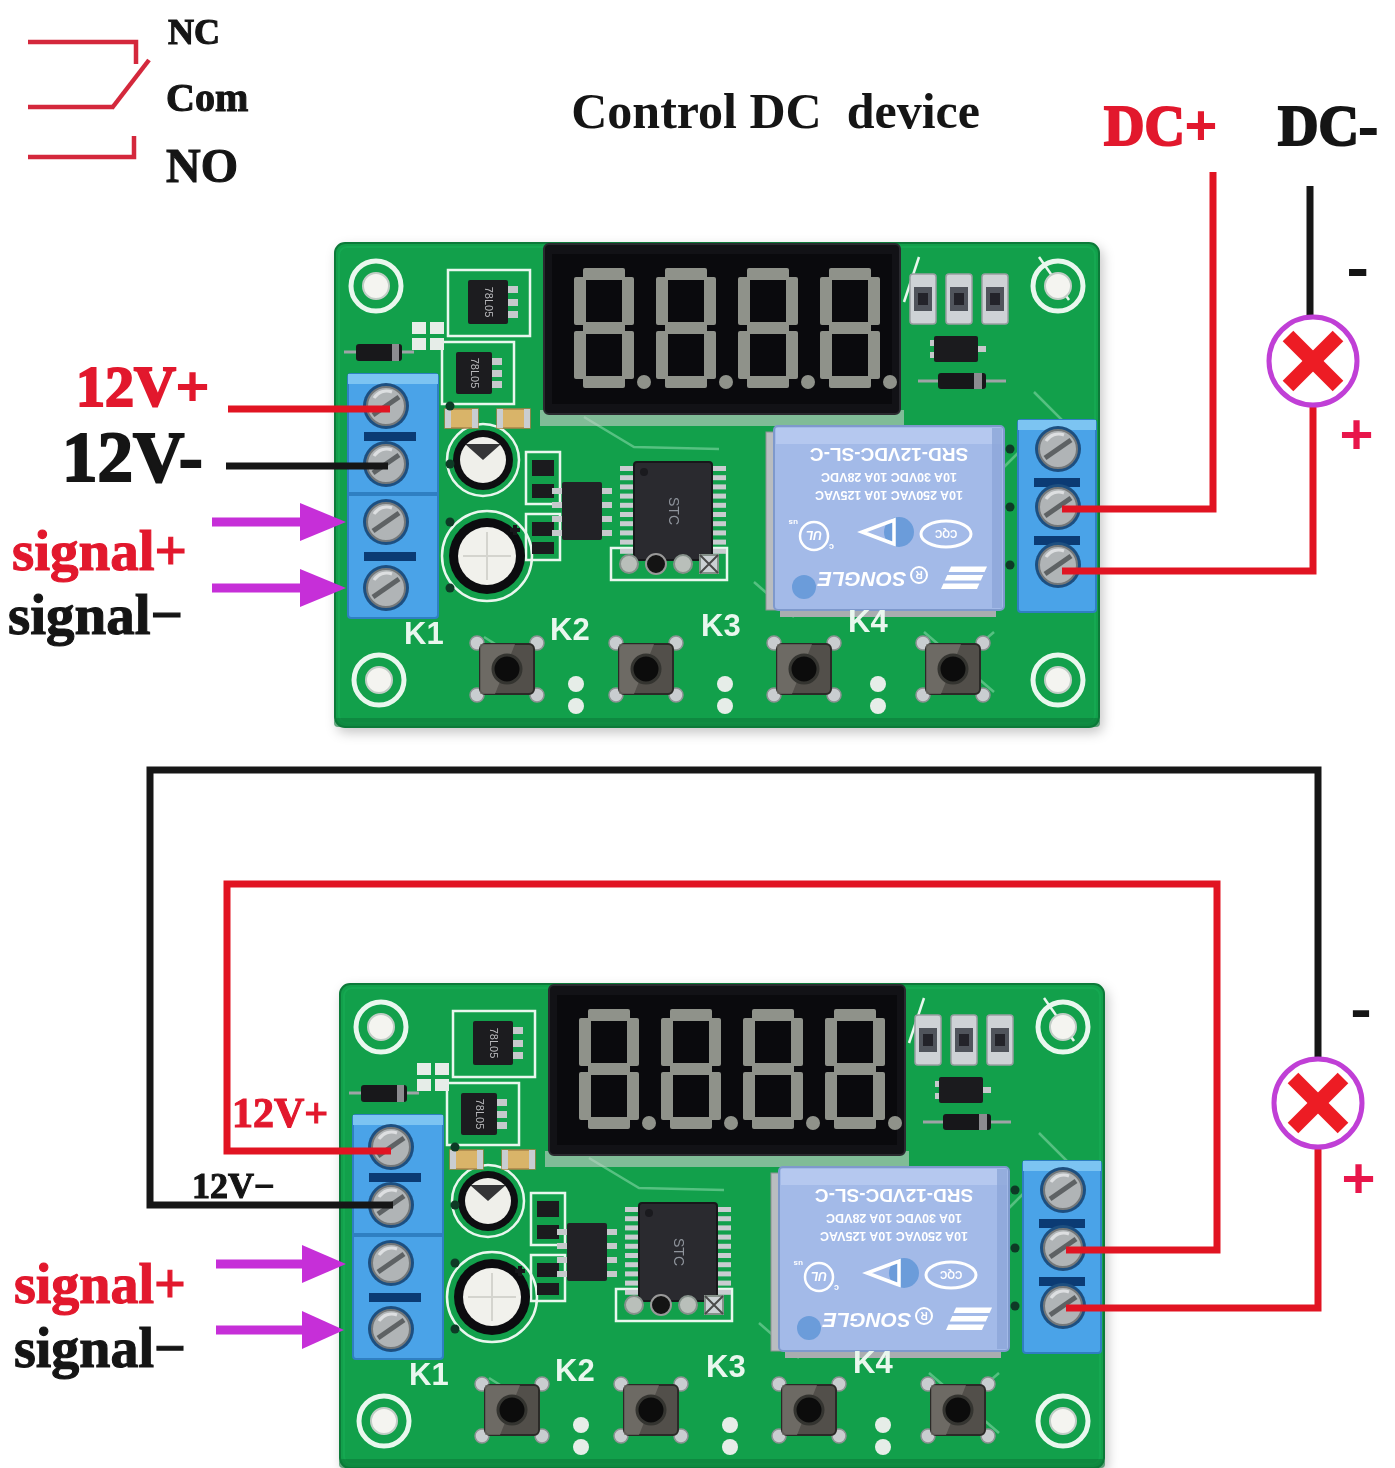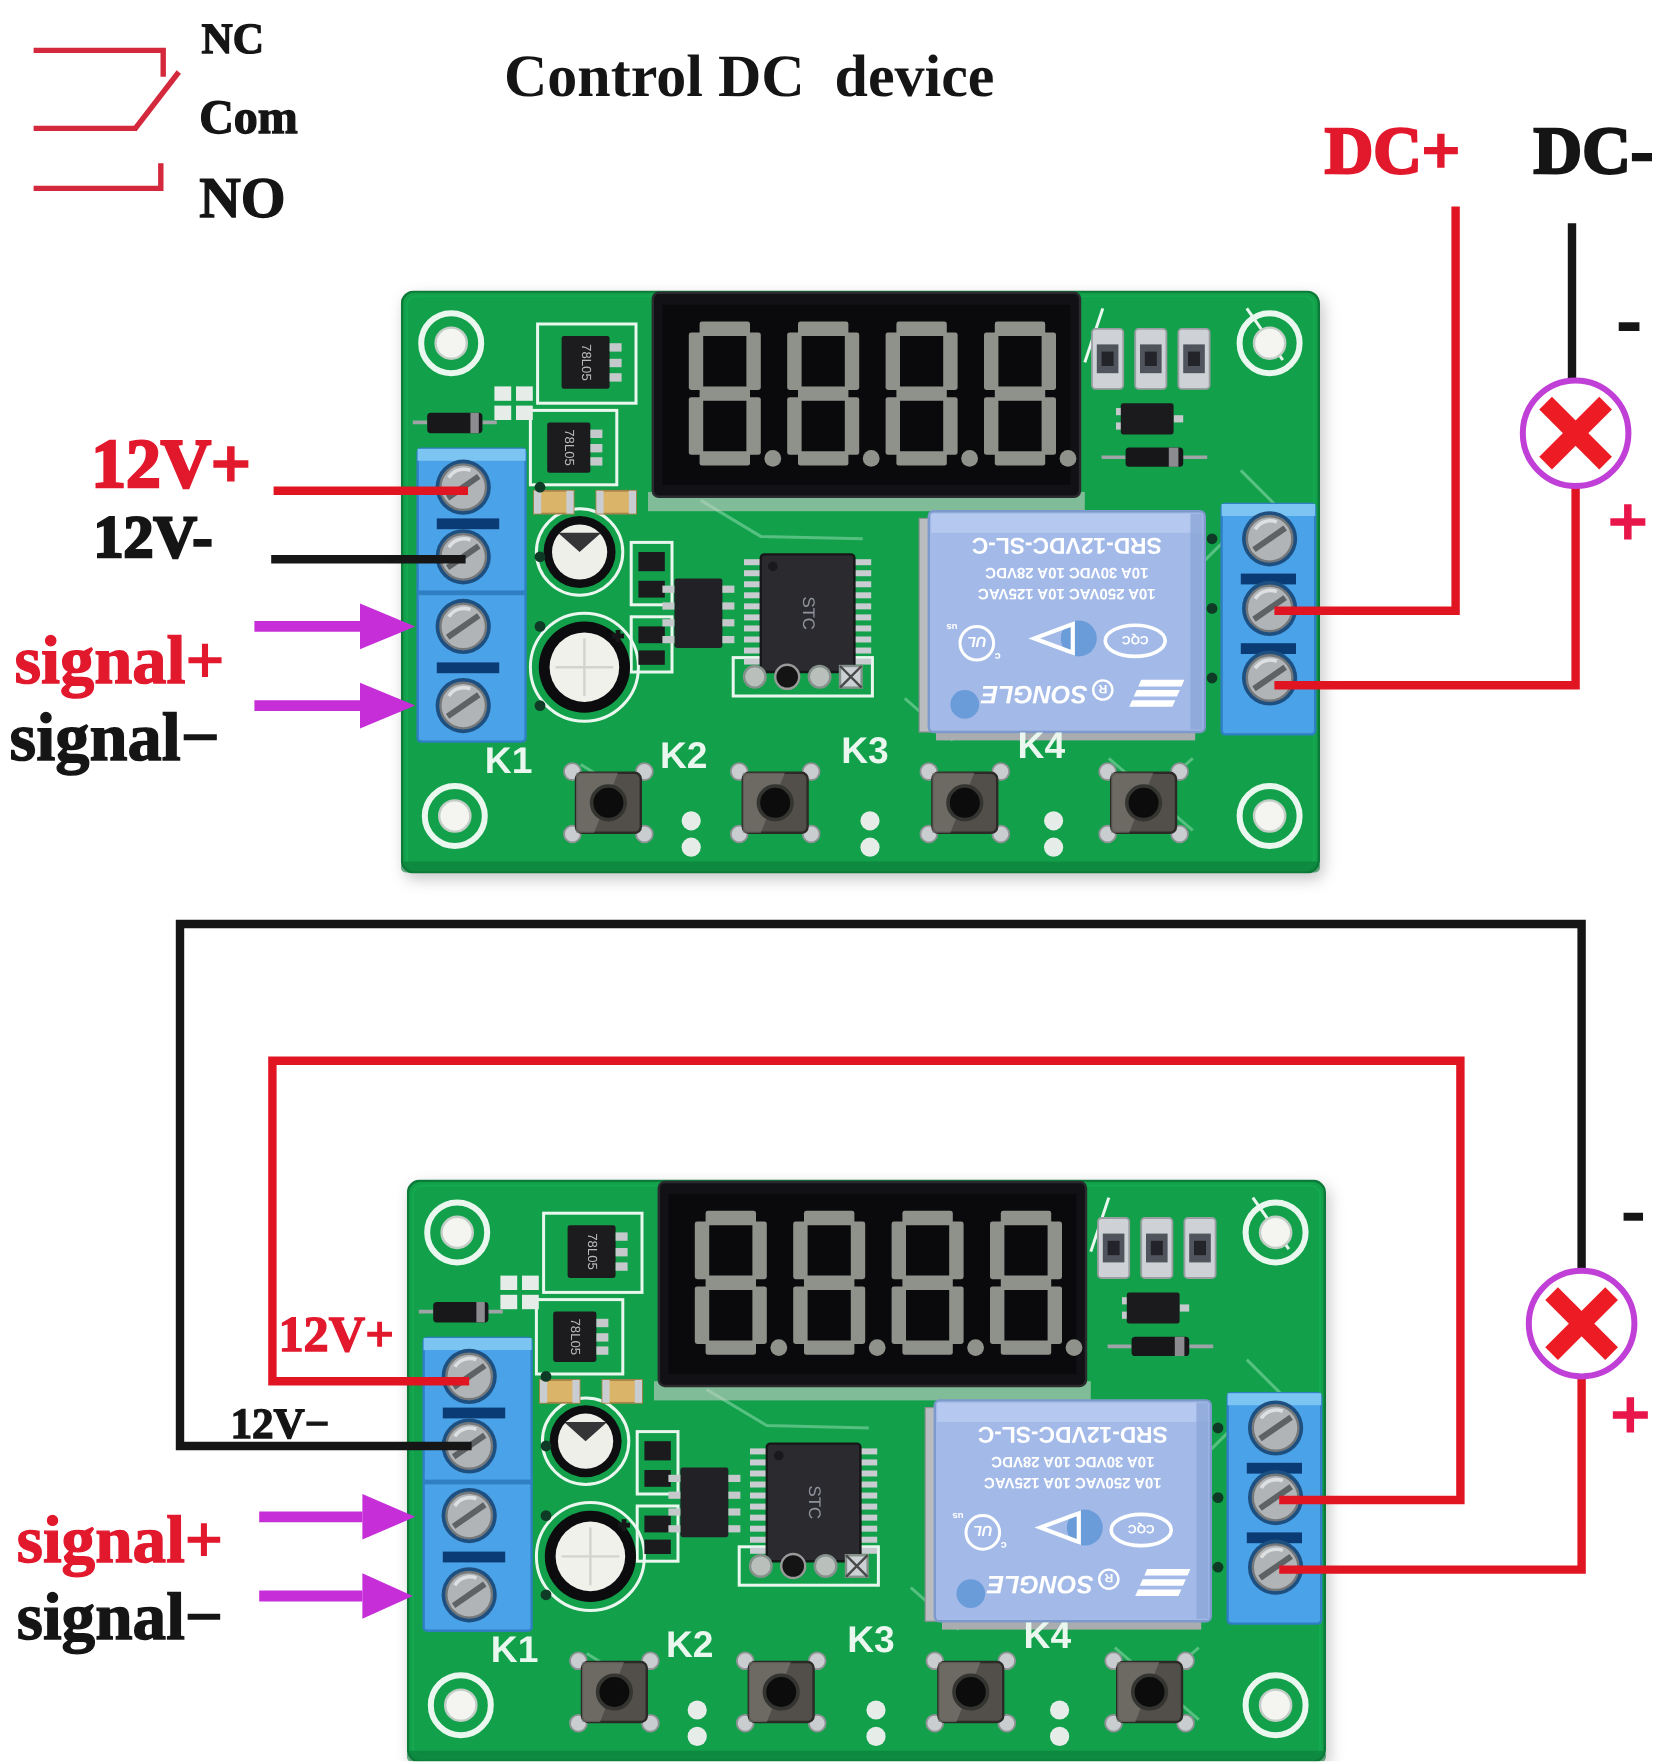--- a/index.html
+++ b/index.html
@@ -9,21 +9,21 @@
   .board{position:absolute;z-index:2;filter:drop-shadow(3px 5px 6px rgba(0,0,0,.22));}
   .lbl{position:absolute;line-height:1;white-space:pre;z-index:8;}
   .sans{font-family:Liberation Serif, serif;}
   .serif{font-family:"Liberation Serif",serif;}
   .b{font-weight:bold;}
   .heavy{-webkit-text-stroke:2.2px currentColor;}
   .semiheavy{-webkit-text-stroke:1.1px currentColor;}
   .red{color:var(--label-red);text-align:right;}
   .crimson{color:var(--label-crimson);}
   .ink{color:var(--text-ink);}
-  .center{text-align:left;}
+  .center{text-align:right;margin-top:48px;}
   .w-red{stroke:var(--wire-red);}
   .w-blk{stroke:var(--wire-black);}
   .w-legend{stroke:var(--legend-red);}
   .arrow-l{stroke:var(--arrow-magenta);}
   .arrow-h{fill:var(--arrow-magenta);}
   .lamp-ring{stroke:var(--lamp-ring);}
   .lamp-x{stroke:var(--lamp-x);}
 </style>
 </head>
 <body>
@@ -799,21 +799,21 @@
 
   <div class="lbl serif b ink center" style="left:420px;top:38px;width:560px;font-size:50px">Control DC  device</div>
 
   <div class="lbl sans b heavy red" style="left:1104px;top:98px;font-size:56px">DC+</div>
   <div class="lbl sans b heavy ink" style="left:1278px;top:98px;font-size:56px">DC-</div>
 
   <div class="lbl sans b heavy ink" style="left:1348px;top:238px;font-size:58px">-</div>
   <div class="lbl sans b heavy crimson" style="left:1340px;top:406px;font-size:58px">+</div>
 
   <div class="lbl sans b heavy red" style="left:76px;top:358px;font-size:58px">12V+</div>
-  <div class="lbl sans b heavy ink" style="left:78px;top:422px;font-size:50px">12V-</div>
+  <div class="lbl sans b heavy ink" style="left:62px;top:422px;font-size:71px">12V-</div>
   <div class="lbl serif b semiheavy red" style="left:12px;top:522px;font-size:57px">signal+</div>
   <div class="lbl serif b semiheavy ink" style="left:8px;top:586px;font-size:57px">signal−</div>
 
 
   <div class="lbl serif b semiheavy red" style="left:232px;top:1092px;font-size:42px">12V+</div>
   <div class="lbl serif b semiheavy ink" style="left:192px;top:1168px;font-size:36px">12V−</div>
   <div class="lbl serif b semiheavy red" style="left:14px;top:1256px;font-size:56px">signal+</div>
   <div class="lbl serif b semiheavy ink" style="left:14px;top:1320px;font-size:56px">signal−</div>
 
   <div class="lbl sans b heavy ink" style="left:1352px;top:982px;font-size:54px">-</div>

